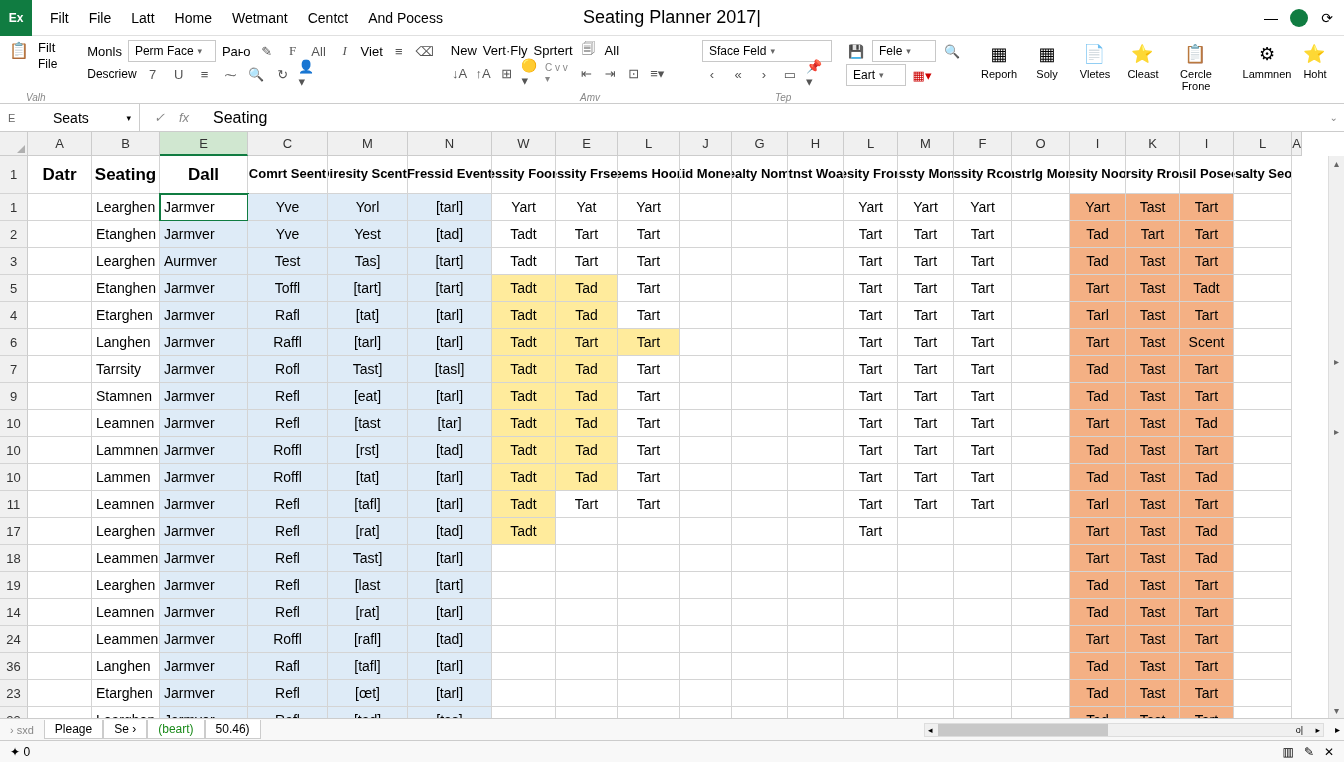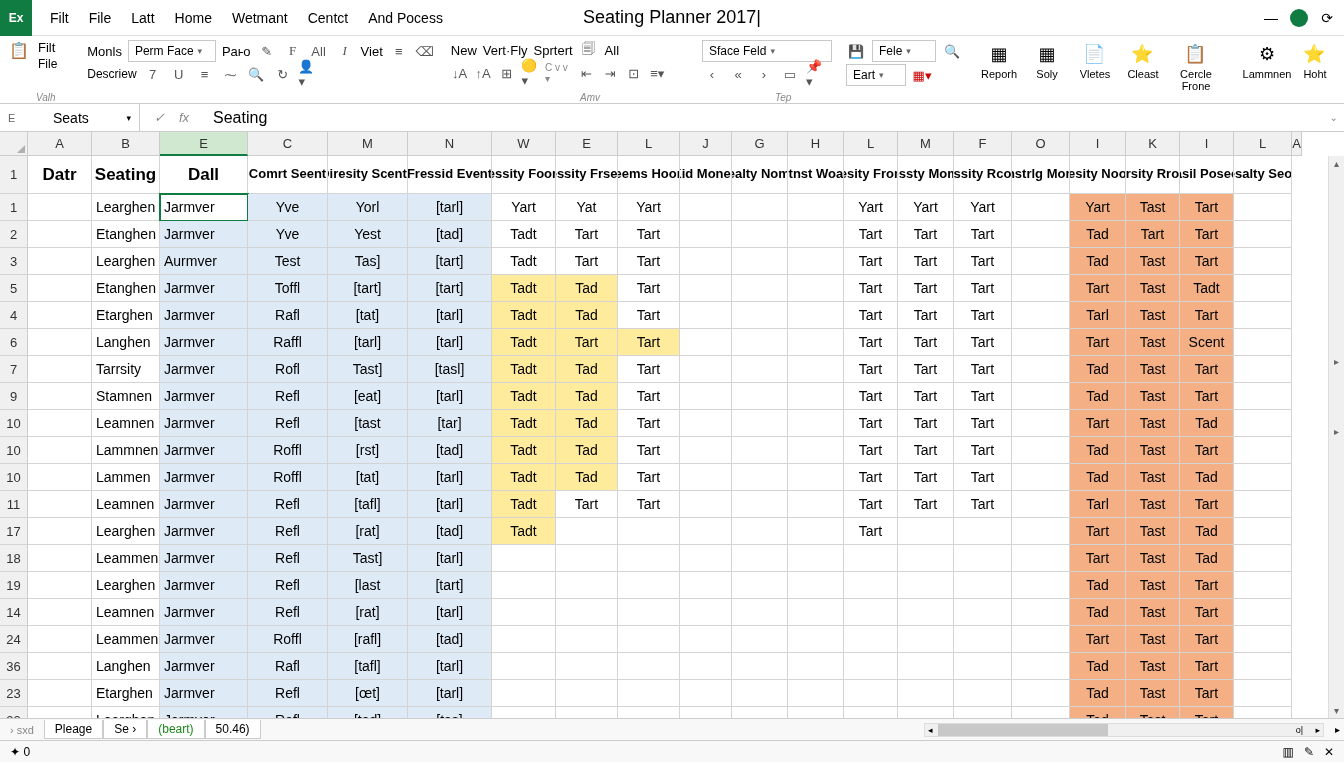--- a/index.html
+++ b/index.html
@@ -195,21 +195,21 @@
       </div>
     <div class="big-btn" style="margin-left:18px;">
         <div class="big-icon">⚙</div>
         <div class="big-btn-label">Lammnen</div>
       </div>
     <div class="big-btn">
         <div class="big-icon">⭐</div>
         <div class="big-btn-label">Hoht</div>
       </div>
   </div>
-  <div class="ribbon-group-label" style="left:36px;">Valh</div>
+  <div class="ribbon-group-label" style="left:26px;">Valh</div>
   <div class="ribbon-group-label" style="left:580px;">Amv</div>
   <div class="ribbon-group-label" style="left:775px;">Tep</div>
 </div>
 
 <div class="namebox-bar">
   <div class="name-box">
     <span style="font-size:11px;color:#666;">E</span>
     <span>Seats</span>
     <span style="font-size:9px;">▾</span>
   </div>

